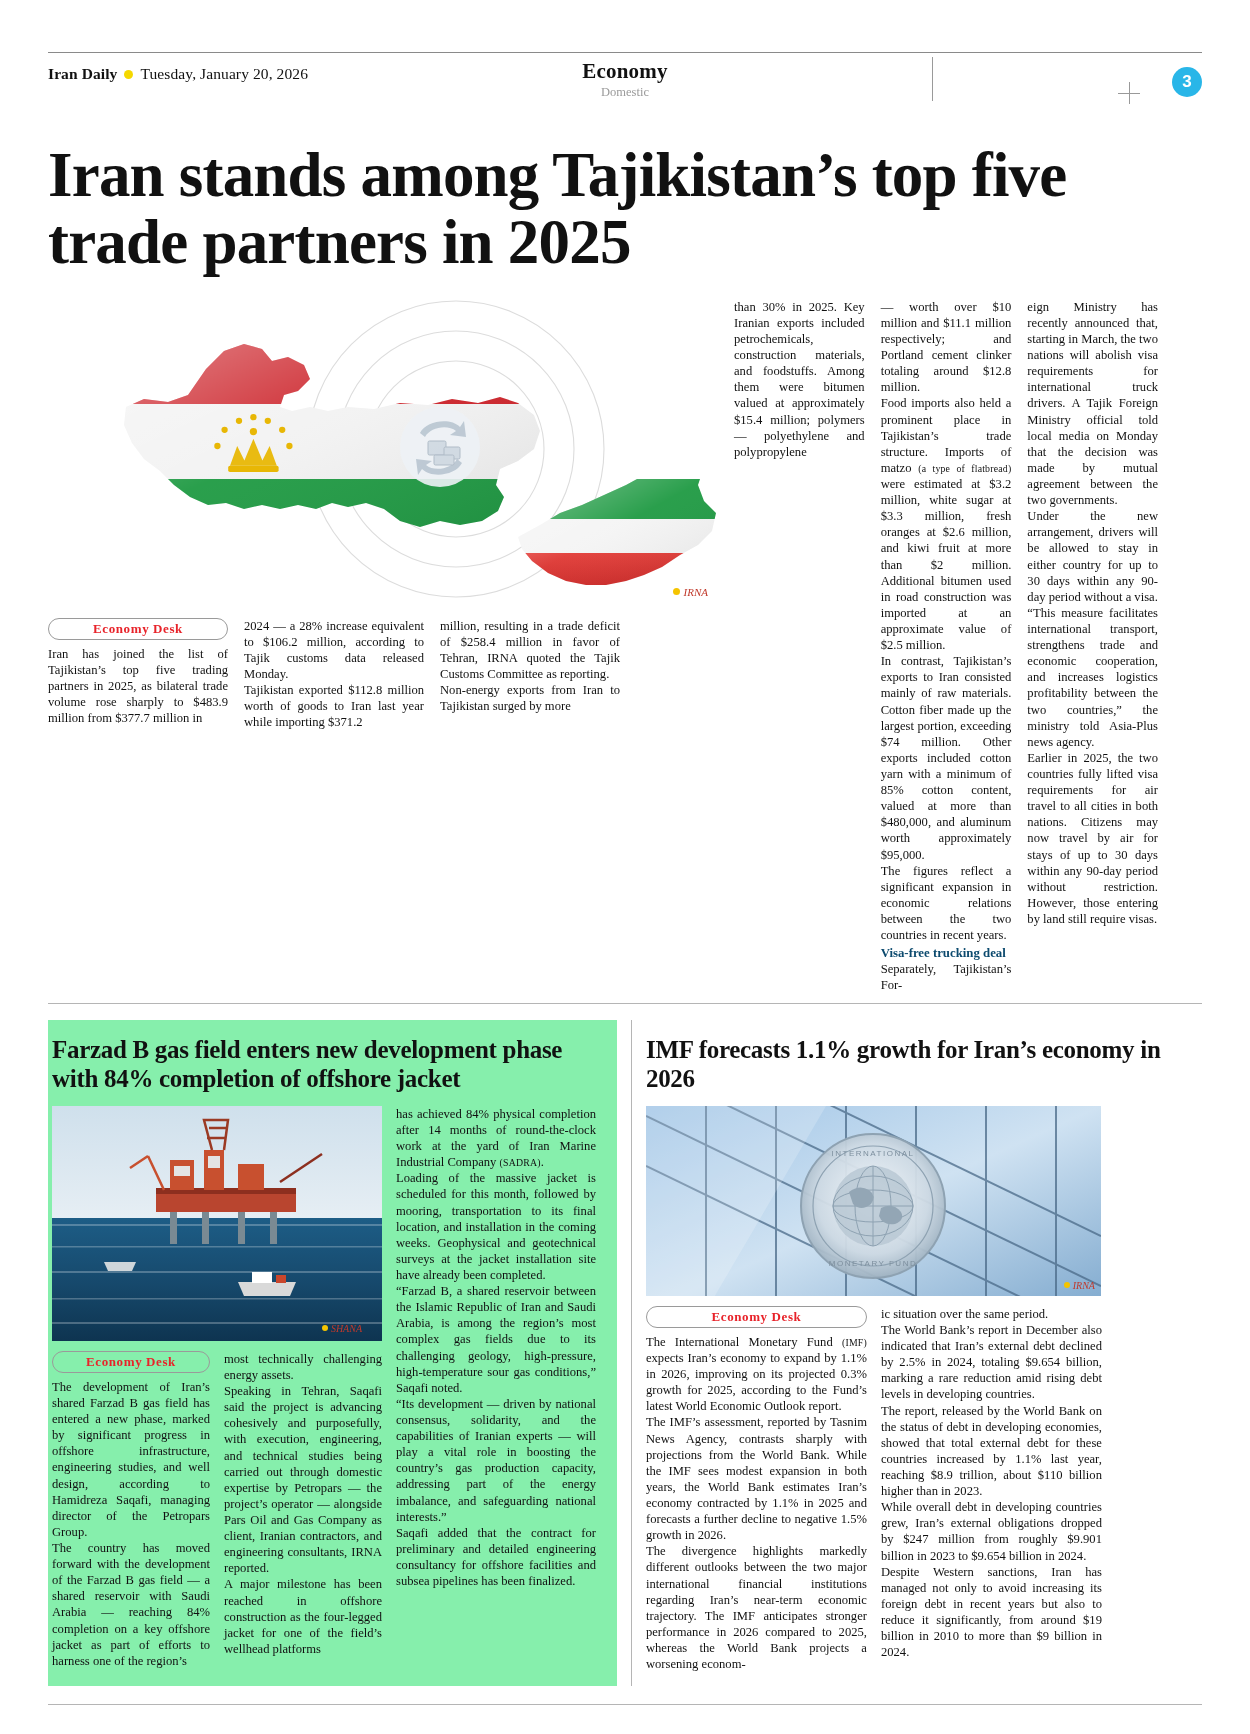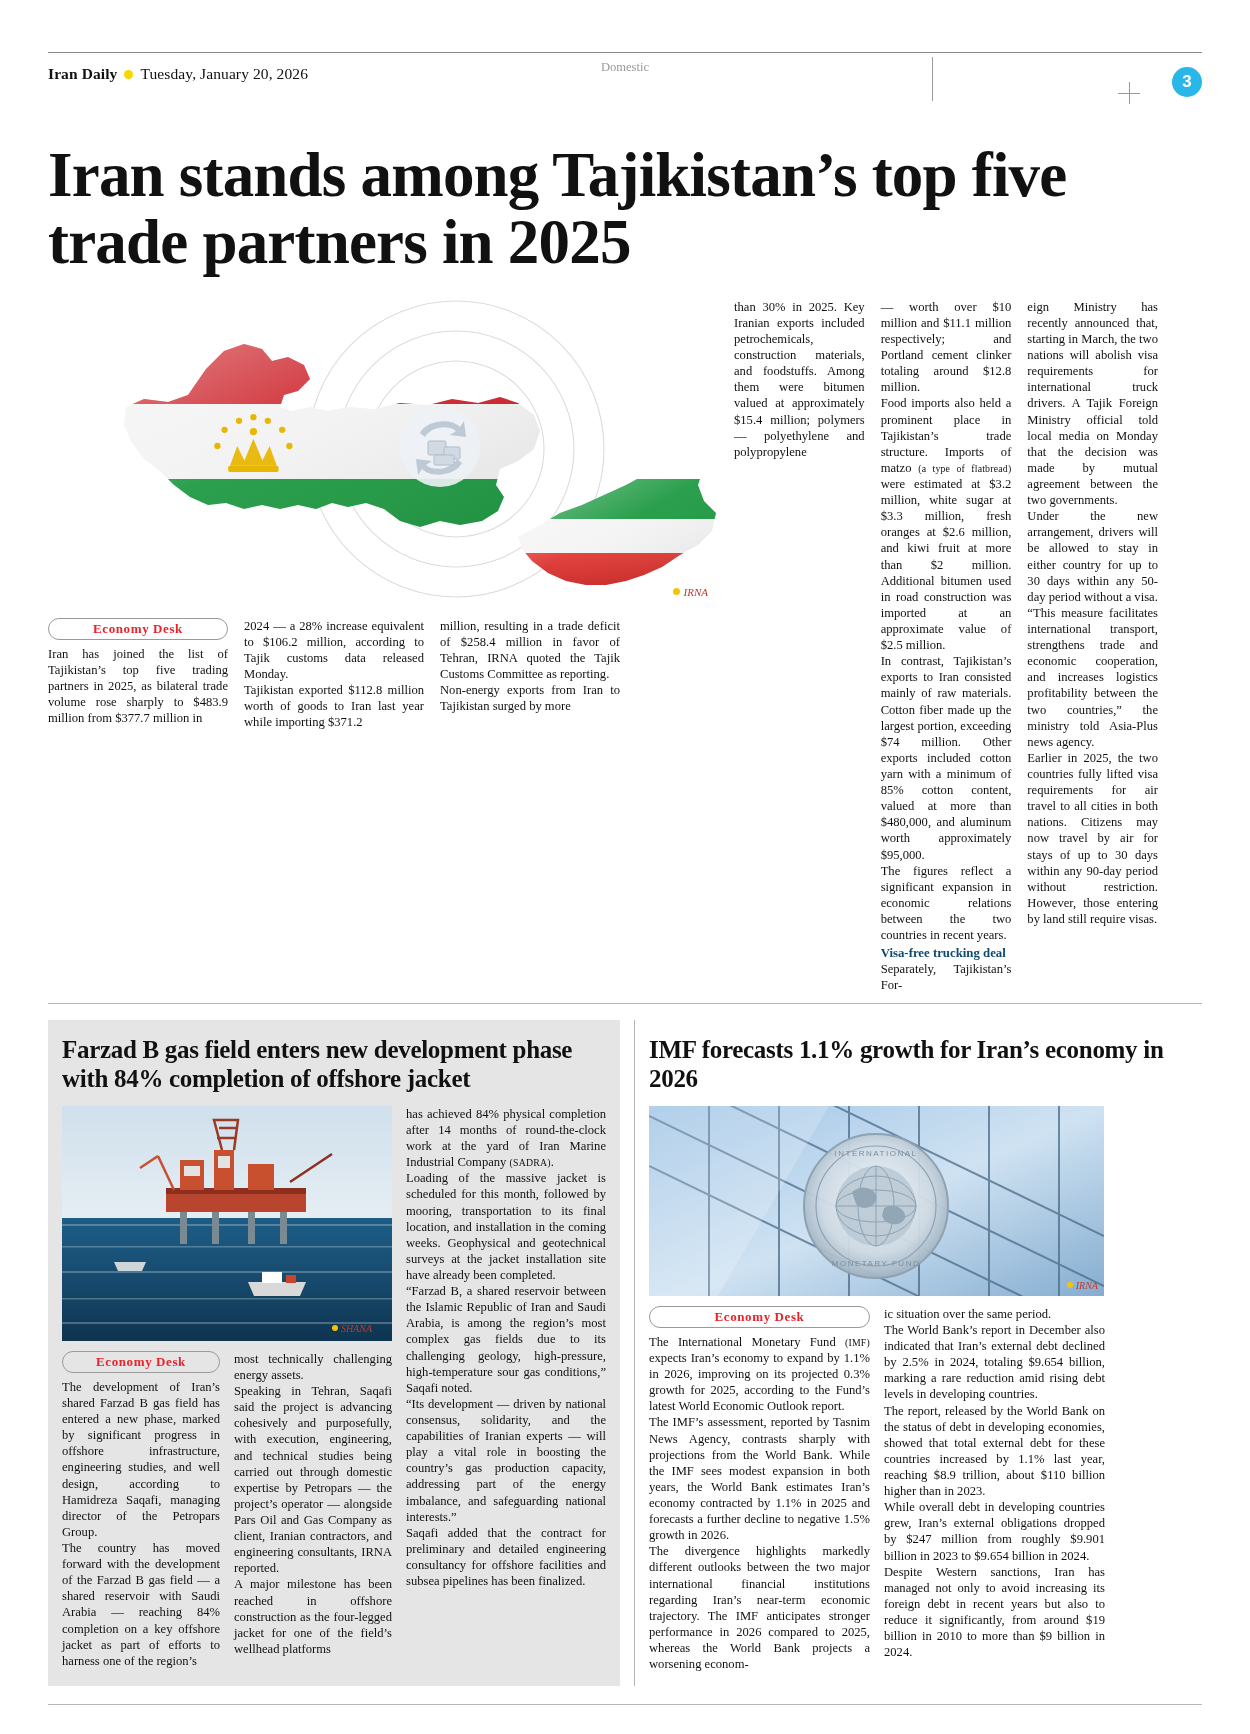--- a/index.html
+++ b/index.html
@@ -62,21 +62,21 @@
   p.body { font-size:12.6px; line-height:1.28; text-align:justify; hyphens:auto;
            -webkit-hyphens:auto; }
   p.body + p.body { margin-top:0; }
   .small-caps { font-size:9.8px; letter-spacing:.2px; }
   .subhead { color:#0c4a6e; font-weight:bold; font-size:12.8px; margin-top:3px; }
 
   .rule-thin { border-top:1px solid #b5b5b5; margin:10px 0 0; }
 
   
   .band { display:flex; margin-top:16px; }
-  .band-left { width:576px; background:#e5e5e5; padding:16px 14px 14px; position:relative; }
+  .band-left { width:576px; background:#86efac; padding:16px 4px 14px; position:relative; }
   .band-sep { width:1px; background:#b5b5b5; margin:0 14px; }
   .band-right { width:563px; padding:16px 0 14px; position:relative; }
 
   .sec-head { font-size:25px; line-height:1.15; font-weight:bold; letter-spacing:-.3px; }
 
   .photo { position:relative; overflow:hidden; }
   .photo-credit { position:absolute; right:6px; bottom:5px; font-size:10px; color:#c0392b;
                   font-style:italic; display:flex; align-items:center; gap:3px;
                   background:rgba(255,255,255,.0); }
   .photo-credit .d { width:6px;height:6px;border-radius:50%;background:#f5c400; }
@@ -93,20 +93,21 @@
 
   <div class="crop-mark"></div>
 
   <div class="masthead">
     <div class="mast-left">
       <span class="mast-brand">Iran Daily</span>
       <span class="mast-dot"></span>
       <span class="mast-date">Tuesday, January 20, 2026</span>
     </div>
     <div class="mast-center">
+      <div class="mast-section">Economy</div>
       <div class="mast-sub">Domestic</div>
     </div>
     <div class="mast-divider"></div>
     <div class="pagenum">3</div>
   </div>
 
   <h1 class="lead-head">Iran stands among Tajikistan’s top five trade partners in 2025</h1>
 
   <div class="lead-wrap">
 
@@ -223,21 +224,21 @@
       <div class="lead-col">
         <p class="body">— worth over $10 million and $11.1 million respectively; and Portland cement clinker totaling around $12.8 million.</p>
         <p class="body"><span>Food imports also held a prominent place in Tajikistan’s trade structure. Imports of matzo </span><span class="small-caps">(a type of flatbread)</span><span> were estimated at $3.2 million, white sugar at $3.3 million, fresh oranges at $2.6 million, and kiwi fruit at more than $2 million. Additional bitumen used in road construction was imported at an approximate value of $2.5 million.</span></p>
         <p class="body">In contrast, Tajikistan’s exports to Iran consisted mainly of raw materials. Cotton fiber made up the largest portion, exceeding $74 million. Other exports included cotton yarn with a minimum of 85% cotton content, valued at more than $480,000, and aluminum worth approximately $95,000.</p>
         <p class="body">The figures reflect a significant expansion in economic relations between the two countries in recent years.</p>
         <p class="subhead">Visa-free trucking deal</p>
         <p class="body">Separately, Tajikistan’s For-</p>
       </div>
       <div class="lead-col">
         <p class="body">eign Ministry has recently announced that, starting in March, the two nations will abolish visa requirements for international truck drivers. A Tajik Foreign Ministry official told local media on Monday that the decision was made by mutual agreement between the two governments.</p>
-        <p class="body">Under the new arrangement, drivers will be allowed to stay in either country for up to 30 days within any 50-day period without a visa.</p>
+        <p class="body">Under the new arrangement, drivers will be allowed to stay in either country for up to 30 days within any 90-day period without a visa.</p>
         <p class="body">“This measure facilitates international transport, strengthens trade and economic cooperation, and increases logistics profitability between the two countries,” the ministry told Asia-Plus news agency.</p>
         <p class="body">Earlier in 2025, the two countries fully lifted visa requirements for air travel to all cities in both nations. Citizens may now travel by air for stays of up to 30 days within any 90-day period without restriction. However, those entering by land still require visas.</p>
       </div>
     </div>
   </div>
 
   <div class="rule-thin"></div>
 
   <div class="band">
 

